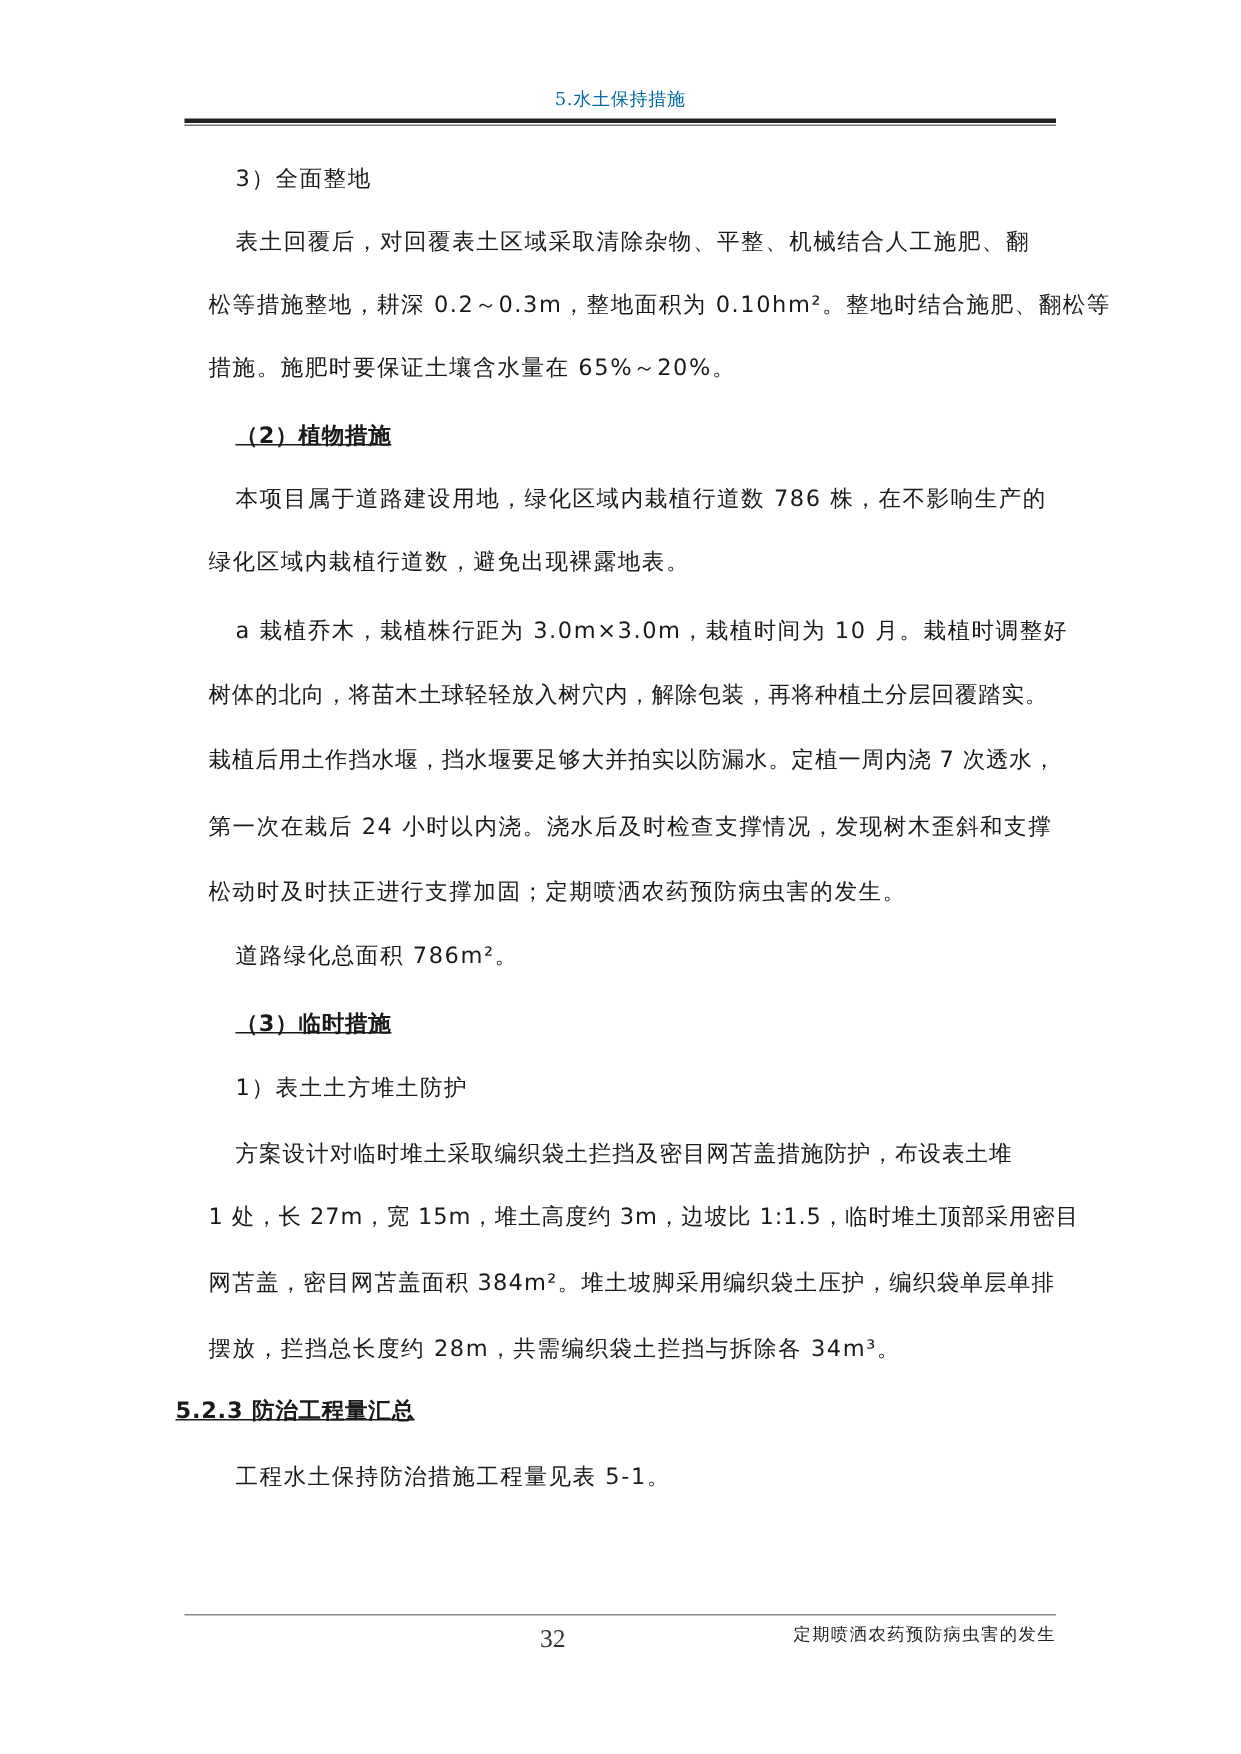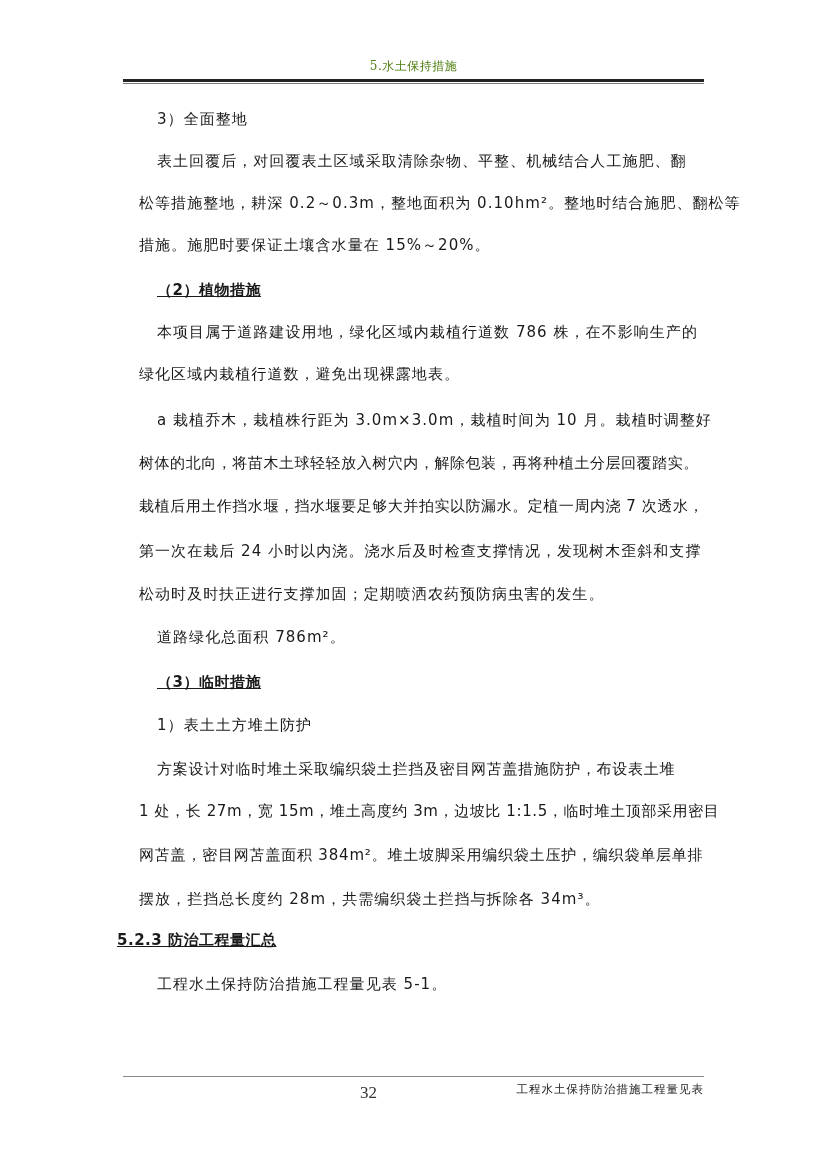--- a/index.html
+++ b/index.html
@@ -16,21 +16,21 @@
       color: #1a1a1a;
     }
     .page-header {
       position: absolute;
       left: 123px;
       top: 58px;
       width: 581px;
       text-align: center;
       font-family: "DejaVu Serif", serif;
       font-size: 12px;
-      color: #4d7c0f;
+      color: #0369a1;
       letter-spacing: 0.5px;
     }
     .header-rule {
       position: absolute;
       left: 123px;
       top: 79px;
       width: 581px;
       height: 0;
       border-top: 3px solid #222;
       border-bottom: 1px solid #777;
@@ -86,21 +86,21 @@
 </head>
 <body>
 
 <div class="page-header">5.水土保持措施</div>
 <div class="header-rule"></div>
 
 <div class="content">
   <div class="line indent" style="top:109px">3）全面整地</div>
   <div class="line indent" style="top:151px">表土回覆后，对回覆表土区域采取清除杂物、平整、机械结合人工施肥、翻</div>
   <div class="line" style="top:193px">松等措施整地，耕深 0.2～0.3m，整地面积为 0.10hm²。整地时结合施肥、翻松等</div>
-  <div class="line" style="top:235px">措施。施肥时要保证土壤含水量在 15%～20%。</div>
+  <div class="line" style="top:235px">措施。施肥时要保证土壤含水量在 65%～20%。</div>
   <div class="line indent section" style="top:280px">（2）植物措施</div>
   <div class="line indent" style="top:322px">本项目属于道路建设用地，绿化区域内栽植行道数 786 株，在不影响生产的</div>
   <div class="line" style="top:364px">绿化区域内栽植行道数，避免出现裸露地表。</div>
   <div class="line indent" style="top:410px">a  栽植乔木，栽植株行距为 3.0m×3.0m，栽植时间为 10 月。栽植时调整好</div>
   <div class="line" style="top:453px; letter-spacing:0.55px">树体的北向，将苗木土球轻轻放入树穴内，解除包装，再将种植土分层回覆踏实。</div>
   <div class="line" style="top:496px; letter-spacing:0.55px">栽植后用土作挡水堰，挡水堰要足够大并拍实以防漏水。定植一周内浇 7 次透水，</div>
   <div class="line" style="top:541px">第一次在栽后 24 小时以内浇。浇水后及时检查支撑情况，发现树木歪斜和支撑</div>
   <div class="line" style="top:584px">松动时及时扶正进行支撑加固；定期喷洒农药预防病虫害的发生。</div>
   <div class="line indent" style="top:627px">道路绿化总面积 786m²。</div>
   <div class="line indent section" style="top:672px">（3）临时措施</div>
@@ -108,13 +108,13 @@
   <div class="line indent" style="top:759px; letter-spacing:0.7px">方案设计对临时堆土采取编织袋土拦挡及密目网苫盖措施防护，布设表土堆</div>
   <div class="line" style="top:801px; letter-spacing:0.6px">1 处，长 27m，宽 15m，堆土高度约 3m，边坡比 1:1.5，临时堆土顶部采用密目</div>
   <div class="line" style="top:845px; letter-spacing:0.8px">网苫盖，密目网苫盖面积 384m²。堆土坡脚采用编织袋土压护，编织袋单层单排</div>
   <div class="line" style="top:889px">摆放，拦挡总长度约 28m，共需编织袋土拦挡与拆除各 34m³。</div>
   <div class="line section" style="top:930px; left:-6px">5.2.3 防治工程量汇总</div>
   <div class="line indent" style="top:974px">工程水土保持防治措施工程量见表 5-1。</div>
 </div>
 
 <div class="footer-rule"></div>
 <div class="page-number">32</div>
-<div class="company">工程水土保持防治措施工程量见表</div>
+<div class="company">定期喷洒农药预防病虫害的发生</div>
 
 </body></html>

